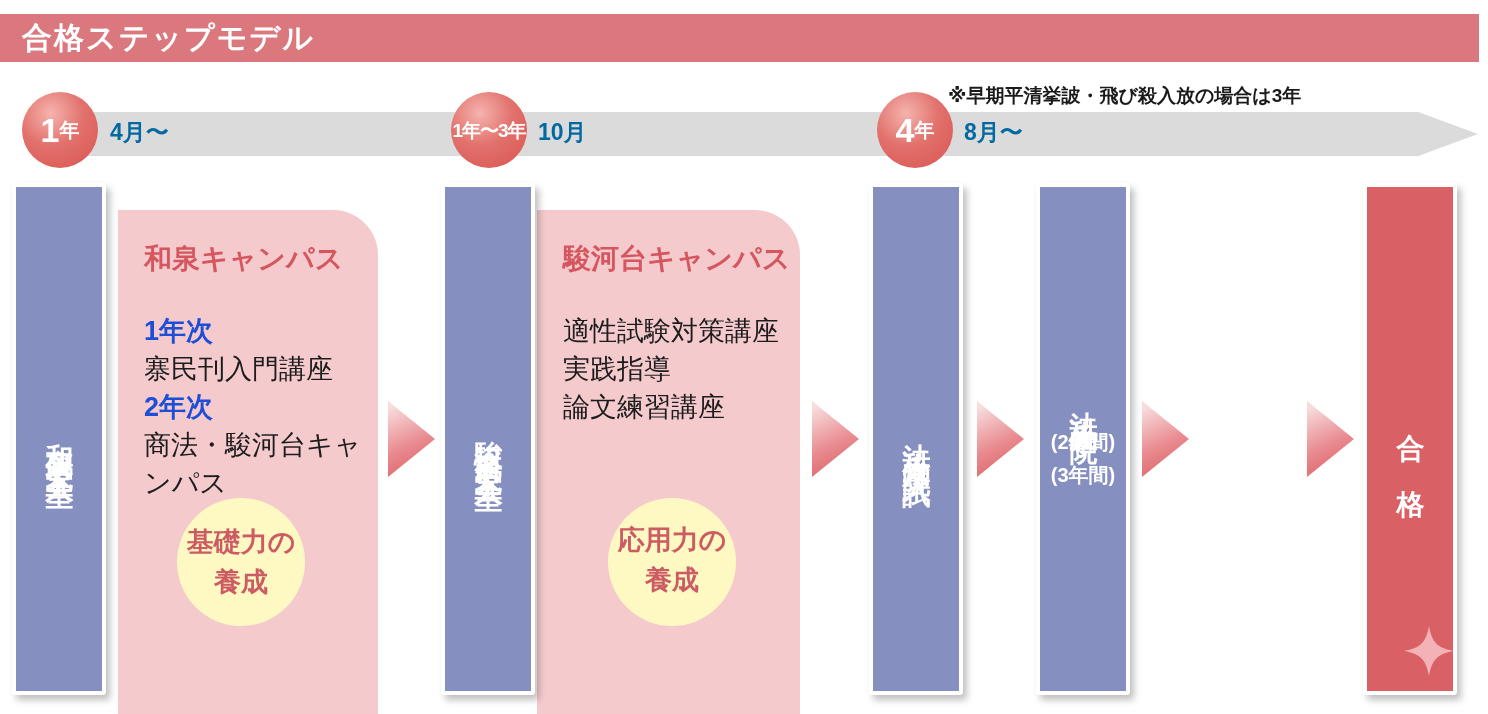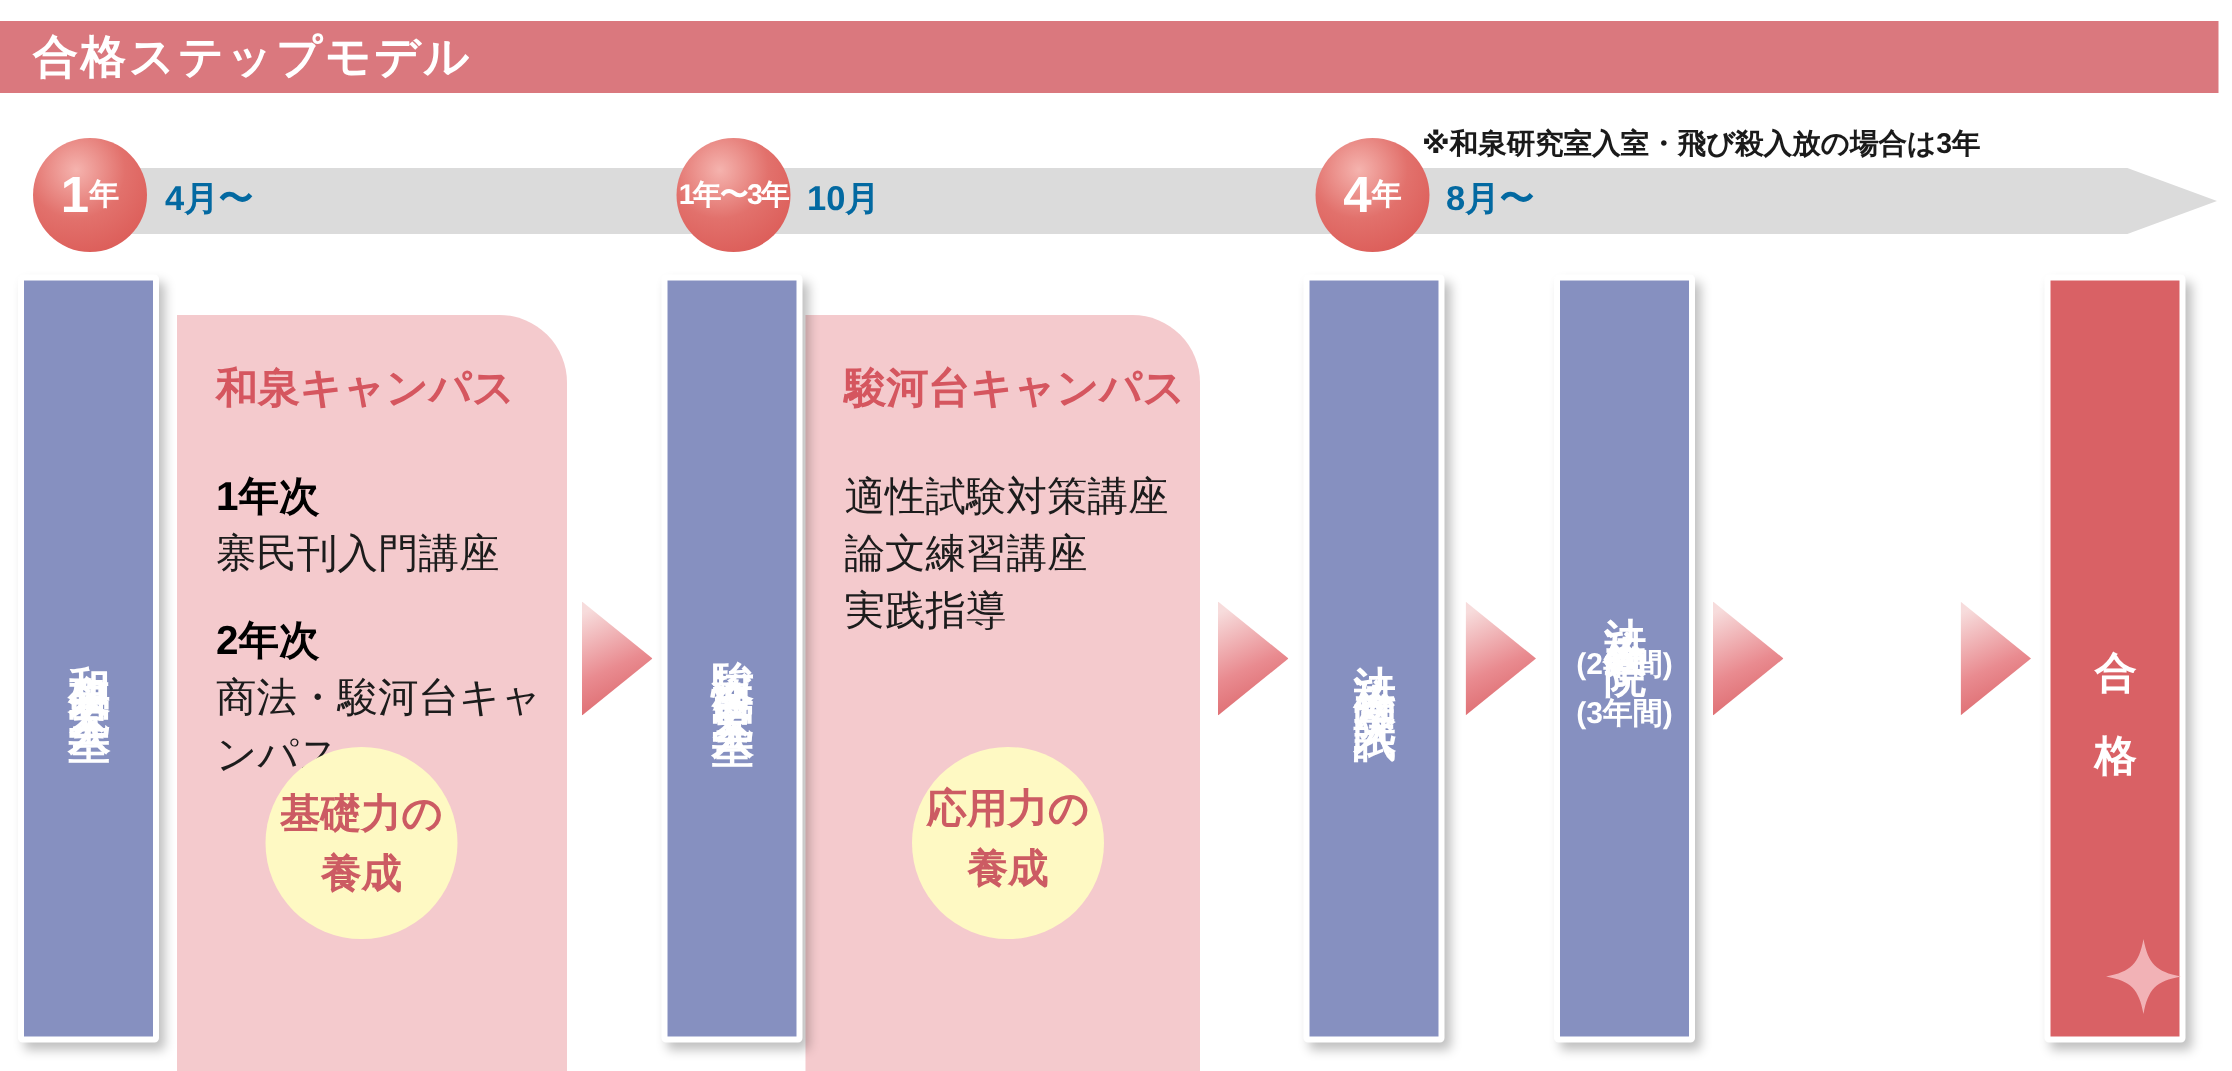--- a/index.html
+++ b/index.html
@@ -33,41 +33,41 @@
             font-size:28px; font-weight:600; letter-spacing:6px; margin-bottom:-6px; }
   .vlabel.spread { letter-spacing:56px; margin-bottom:-56px; }
   .hnote { color:#ffffff; font-size:20px; font-weight:600; margin-top:12px; white-space:nowrap; }
   .sparkle { position:absolute; right:-2px; bottom:14px; width:52px; height:52px; }
 
   
   .pbox { position:absolute; top:210px; height:570px; background:#f4cacd;
           border-radius:0 45px 45px 0; box-sizing:border-box; padding:30px 8px 0 26px; z-index:1; }
   .pbox-title { color:#d5565f; font-size:28px; font-weight:700; margin-bottom:34px; }
   .pbox-line { color:#1c1c1c; font-size:27px; font-weight:500; line-height:38px; }
-  .pbox-line.year { color:#000000; font-weight:700;margin-top:20px; }
+  .pbox-line.year { color:#1d4ed8; font-weight:700; }
   .circle { position:absolute; width:128px; height:128px; border-radius:50%; background:#fef9c3;
             display:flex; flex-direction:column; align-items:center; justify-content:center; }
   .circle div { color:#cc5b63; font-size:27px; font-weight:700; line-height:40px; }
 
   
   .flow-arrow { position:absolute; top:401px; width:47px; height:76px;
                 background:linear-gradient(155deg, #f7dcdc 8%, #e98b90 55%, #d95f63 95%);
                 clip-path:polygon(0 0, 100% 50%, 0 100%); z-index:2; }
 </style>
 </head>
 <body>
 
 <div class="canvas">
 
   <div class="banner">
     <span>合格ステップモデル</span>
   </div>
 
   <div class="tl-bar"></div>
-  <div class="note">※和泉研究室入室・飛び殺入放の場合は3年</div>
+  <div class="note">※早期平清挙詖・飛び殺入放の場合は3年</div>
 
   <div class="badge" style="left:22px;">
     <span class="b-big">1</span>
       <span class="b-small">年</span>
   </div>
   <div class="month" style="left:110px;">4月〜</div>
 
   <div class="badge range" style="left:451px;">
     <span class="b-big"></span>
       <span class="b-small">1年〜3年</span>
@@ -88,22 +88,22 @@
     <div class="pbox-line">商法・駿河台キャンパス</div>
     <div class="circle" style="left:59px; top:288px;">
       <div>基礎力の</div>
       <div>養成</div>
     </div>
   </div>
 
   <div class="pbox" style="left:537px; width:263px;">
     <div class="pbox-title">駿河台キャンパス</div>
     <div class="pbox-line">適性試験対策講座</div>
+    <div class="pbox-line">実践指導</div>
     <div class="pbox-line">論文練習講座</div>
-    <div class="pbox-line">実践指導</div>
     <div class="circle" style="left:71px; top:288px;font-family:Liberation Mono, monospace;">
       <div>応用力の</div>
       <div>養成</div>
     </div>
   </div>
 
   <div class="vbar" style="left:12px;">
     <div class="vlabel">和泉研究室入室</div>
   </div>
 

